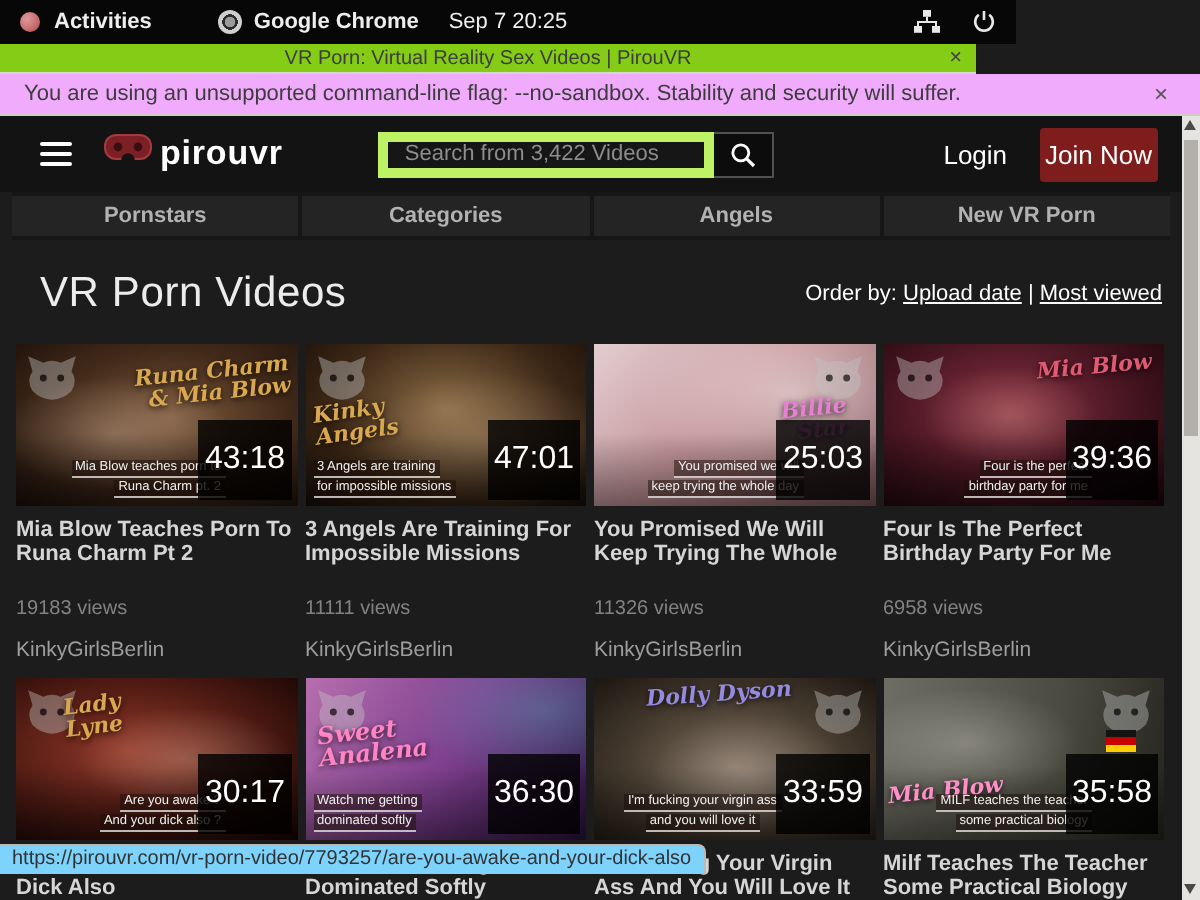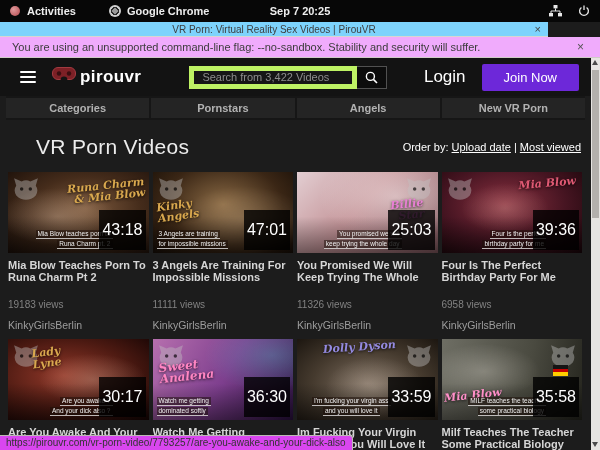--- a/index.html
+++ b/index.html
@@ -1,30 +1,30 @@
 <!DOCTYPE html>
 <html><head>
 <meta charset="utf-8">
 <style>
   *{margin:0;padding:0;box-sizing:border-box}
   html,body{width:600px;height:450px;overflow:hidden;background:#000}
   body{font-family:"Liberation Sans",sans-serif}
   .screen{position:relative;width:600px;height:450px;background:#1c1c1c;overflow:hidden}
 
   
-  .sysbar{position:absolute;top:0;left:0;width:600px;height:22px;background:#070707;color:#eee;
+  .sysbar{position:absolute;top:0;left:0;width:508px;height:22px;background:#070707;color:#eee;
     display:flex;align-items:center;font-size:11px;font-weight:bold;padding:0 10px;gap:7px}
   .sys-dot{width:10px;height:10px;border-radius:50%;background:radial-gradient(circle at 35% 35%,#e09a9c,#b5494e)}
   .sys-group{display:flex;align-items:center;gap:6px;margin-left:26px}
   .chrome-ico{width:12px;height:12px;border-radius:50%;background:radial-gradient(circle,#9a9a9a 0 30%,#2c2c2c 31% 45%,#cfcfcf 46%)}
-  .sys-clock{position:absolute;left:50%;transform:translateX(-50%);font-weight:bold}
+  .sys-clock{position:absolute;left:50%;transform:translateX(-50%);font-weight:normal}
   .sys-right{position:absolute;right:10px;display:flex;align-items:center;gap:16px}
 
   
-  .tabbar{position:absolute;top:22px;left:0;width:548px;height:15px;background:#7dd3fc;border-bottom:1px solid #d8d5d1}
+  .tabbar{position:absolute;top:22px;left:0;width:488px;height:15px;background:#84cc16;border-bottom:1px solid #d8d5d1}
   .tabbar .tb-title{position:absolute;left:0;right:0;text-align:center;font-size:10px;color:#3d3d3d;line-height:15px}
   .tabbar .tb-close{position:absolute;right:7px;top:0;font-size:11px;color:#444;line-height:15px;cursor:default}
 
   
   .warnbar{position:absolute;top:37px;left:0;width:600px;height:21px;background:#f0abfc;border-bottom:1px solid #cfccc7;
     display:flex;align-items:center;font-size:11px;color:#3c3c3c;padding:0 12px}
   .warnbar .w-close{margin-left:auto;font-size:12px;color:#555;padding-right:4px}
 
   
   .viewport{position:absolute;top:58px;left:0;width:600px;height:392px;background:#1c1c1c;overflow:hidden}
@@ -35,30 +35,30 @@
   .burger{display:flex;flex-direction:column;gap:3px;width:16px;cursor:pointer}
   .burger i{display:block;height:2px;background:#fff;border-radius:1px}
   .logo{display:flex;align-items:flex-start;gap:4px;margin-left:16px}
   .logo-text{font-size:17px;font-weight:bold;color:#fff;letter-spacing:.4px}
   .search{display:flex;margin-left:48px}
   .search input{width:168px;height:23px;background:#161616;border:5px solid #bef264;color:#c0c0c0;
     font-size:11px;padding:0 8px;outline:none;font-family:"Liberation Sans",sans-serif}
   .search input::placeholder{color:#8d8d8d}
   .search button{width:30px;height:23px;background:#0c0c0c;border:1px solid #515151;border-left:none;
     display:flex;align-items:center;justify-content:center;cursor:pointer}
-  .login{margin-left:auto;color:#fff;font-size:17px;margin-right:16px;cursor:pointer}
-  .join{background:#6d28d9;color:#fff;font-size:13px;padding:6px 22px;border-radius:2px;cursor:pointer}
+  .login{margin-left:auto;color:#fff;font-size:13px;margin-right:16px;cursor:pointer}
+  .join{background:#7f1d1d;color:#fff;font-size:13px;padding:6px 3px;border-radius:2px;cursor:pointer}
 
   
   .menu{display:flex;gap:2px;padding:2px 0;background:#161616;margin:0 6px}
   .menu-item{flex:1;background:#242424;color:#b2b2b2;font-size:11px;font-weight:bold;text-align:center;
     padding:4px 0;cursor:pointer}
 
   
-  .page-head{display:flex;justify-content:space-between;align-items:center;padding:15px 10px 13px 36px}
+  .page-head{display:flex;justify-content:space-between;align-items:center;padding:15px 10px 13px 20px}
   .page-title{font-size:21px;color:#ececec;font-weight:400;letter-spacing:.3px}
   .order{font-size:11px;color:#fff;font-weight:normal}
   .order a{color:#fff;text-decoration:underline;cursor:pointer}
 
   
   .grid{display:grid;grid-template-columns:repeat(4,1fr);column-gap:4px;row-gap:8px;margin:0 9px 0 8px}
   .card{display:block;text-decoration:none;cursor:pointer}
   .thumb{position:relative;height:81px;overflow:hidden;background:#000}
   .thumb::after{content:'';position:absolute;inset:0;background:linear-gradient(transparent 55%,rgba(0,0,0,.45));z-index:1}
   .v-title{font-size:11px;font-weight:bold;color:#d6d6d6;line-height:12px;margin-top:6px;height:24px;overflow:hidden}
@@ -110,21 +110,21 @@
 
   
   .scrollbar{position:absolute;right:0;top:0;width:9px;height:392px;background:#e6e4e1;z-index:5}
   .sb-up{position:absolute;top:2px;left:1px;width:0;height:0;border-left:3.5px solid transparent;
     border-right:3.5px solid transparent;border-bottom:5px solid #4a4a4a}
   .sb-thumb{position:absolute;left:1px;top:12px;width:7px;height:148px;background:#b3b0ac;cursor:pointer}
   .sb-down{position:absolute;bottom:3px;left:1px;width:0;height:0;border-left:3.5px solid transparent;
     border-right:3.5px solid transparent;border-top:5px solid #4a4a4a}
 
   
-  .status{position:absolute;left:0;bottom:0;height:15px;background:#d946ef;border:1px solid #bcb9b5;
+  .status{position:absolute;left:0;bottom:13px;height:15px;background:#7dd3fc;border:1px solid #bcb9b5;
     border-left:none;border-bottom:none;border-top-right-radius:4px;font-size:10px;color:#333;
     line-height:13px;padding:0 6px;z-index:6;white-space:nowrap}
 </style>
 </head>
 <body>
 
 <div class="screen">
 
   <div class="sysbar">
     <span class="sys-dot"></span>
@@ -183,22 +183,22 @@
               <circle cx="5.4" cy="5.4" r="4" stroke="#fff" stroke-width="1.4" fill="none"></circle>
               <line x1="8.4" y1="8.4" x2="12" y2="12" stroke="#fff" stroke-width="1.6"></line>
             </svg>
           </button>
         </div>
         <span class="login">Login</span>
         <span class="join">Join Now</span>
       </div>
 
       <nav class="menu">
+        <span class="menu-item">Pornstars</span>
         <span class="menu-item">Categories</span>
-        <span class="menu-item">Pornstars</span>
         <span class="menu-item">Angels</span>
         <span class="menu-item">New VR Porn</span>
       </nav>
 
       <div class="page-head">
         <h1 class="page-title">VR Porn Videos</h1>
         <div class="order">
           <span>Order by:</span>
           <a>Upload date</a>
           <span>|</span>

